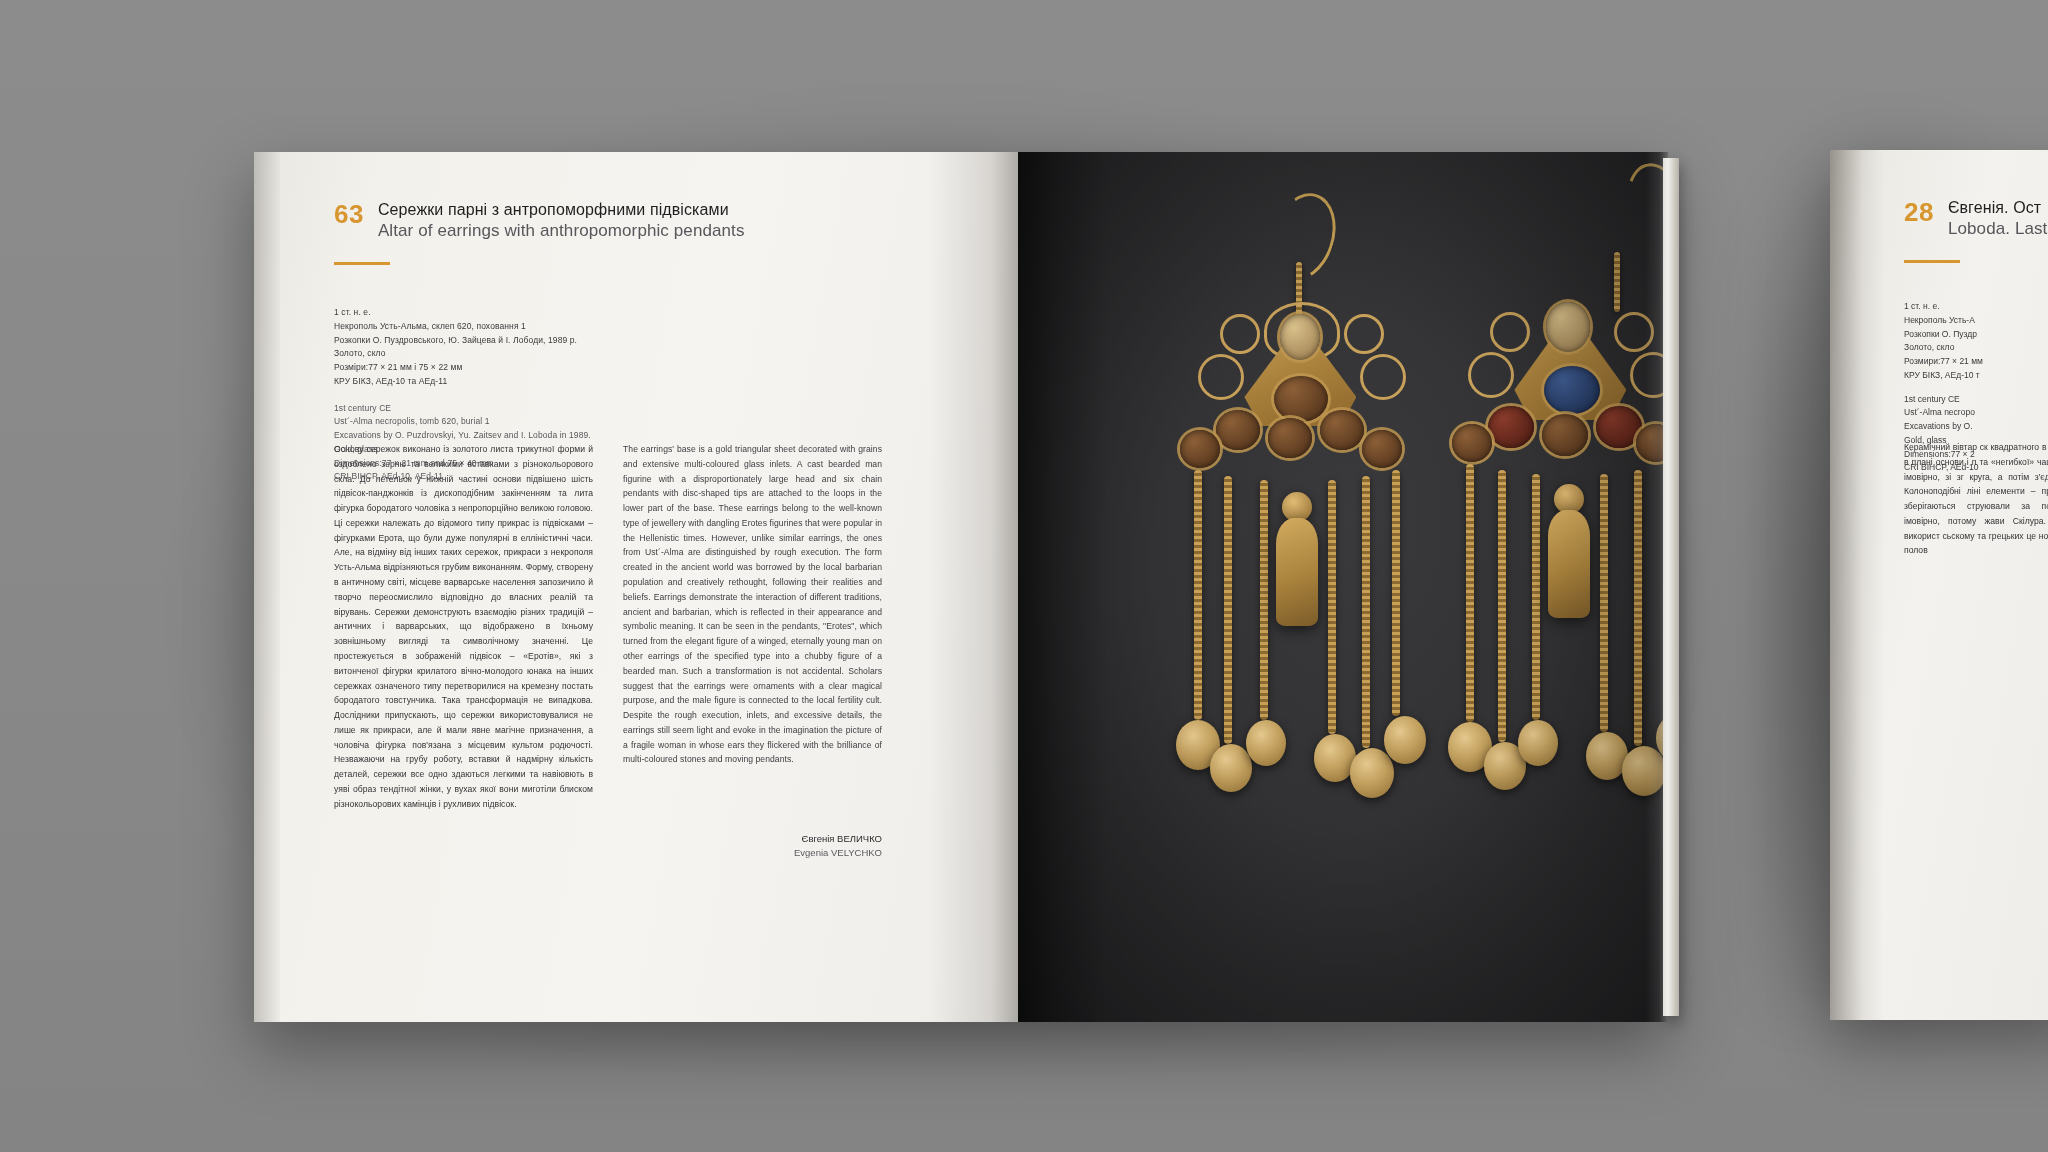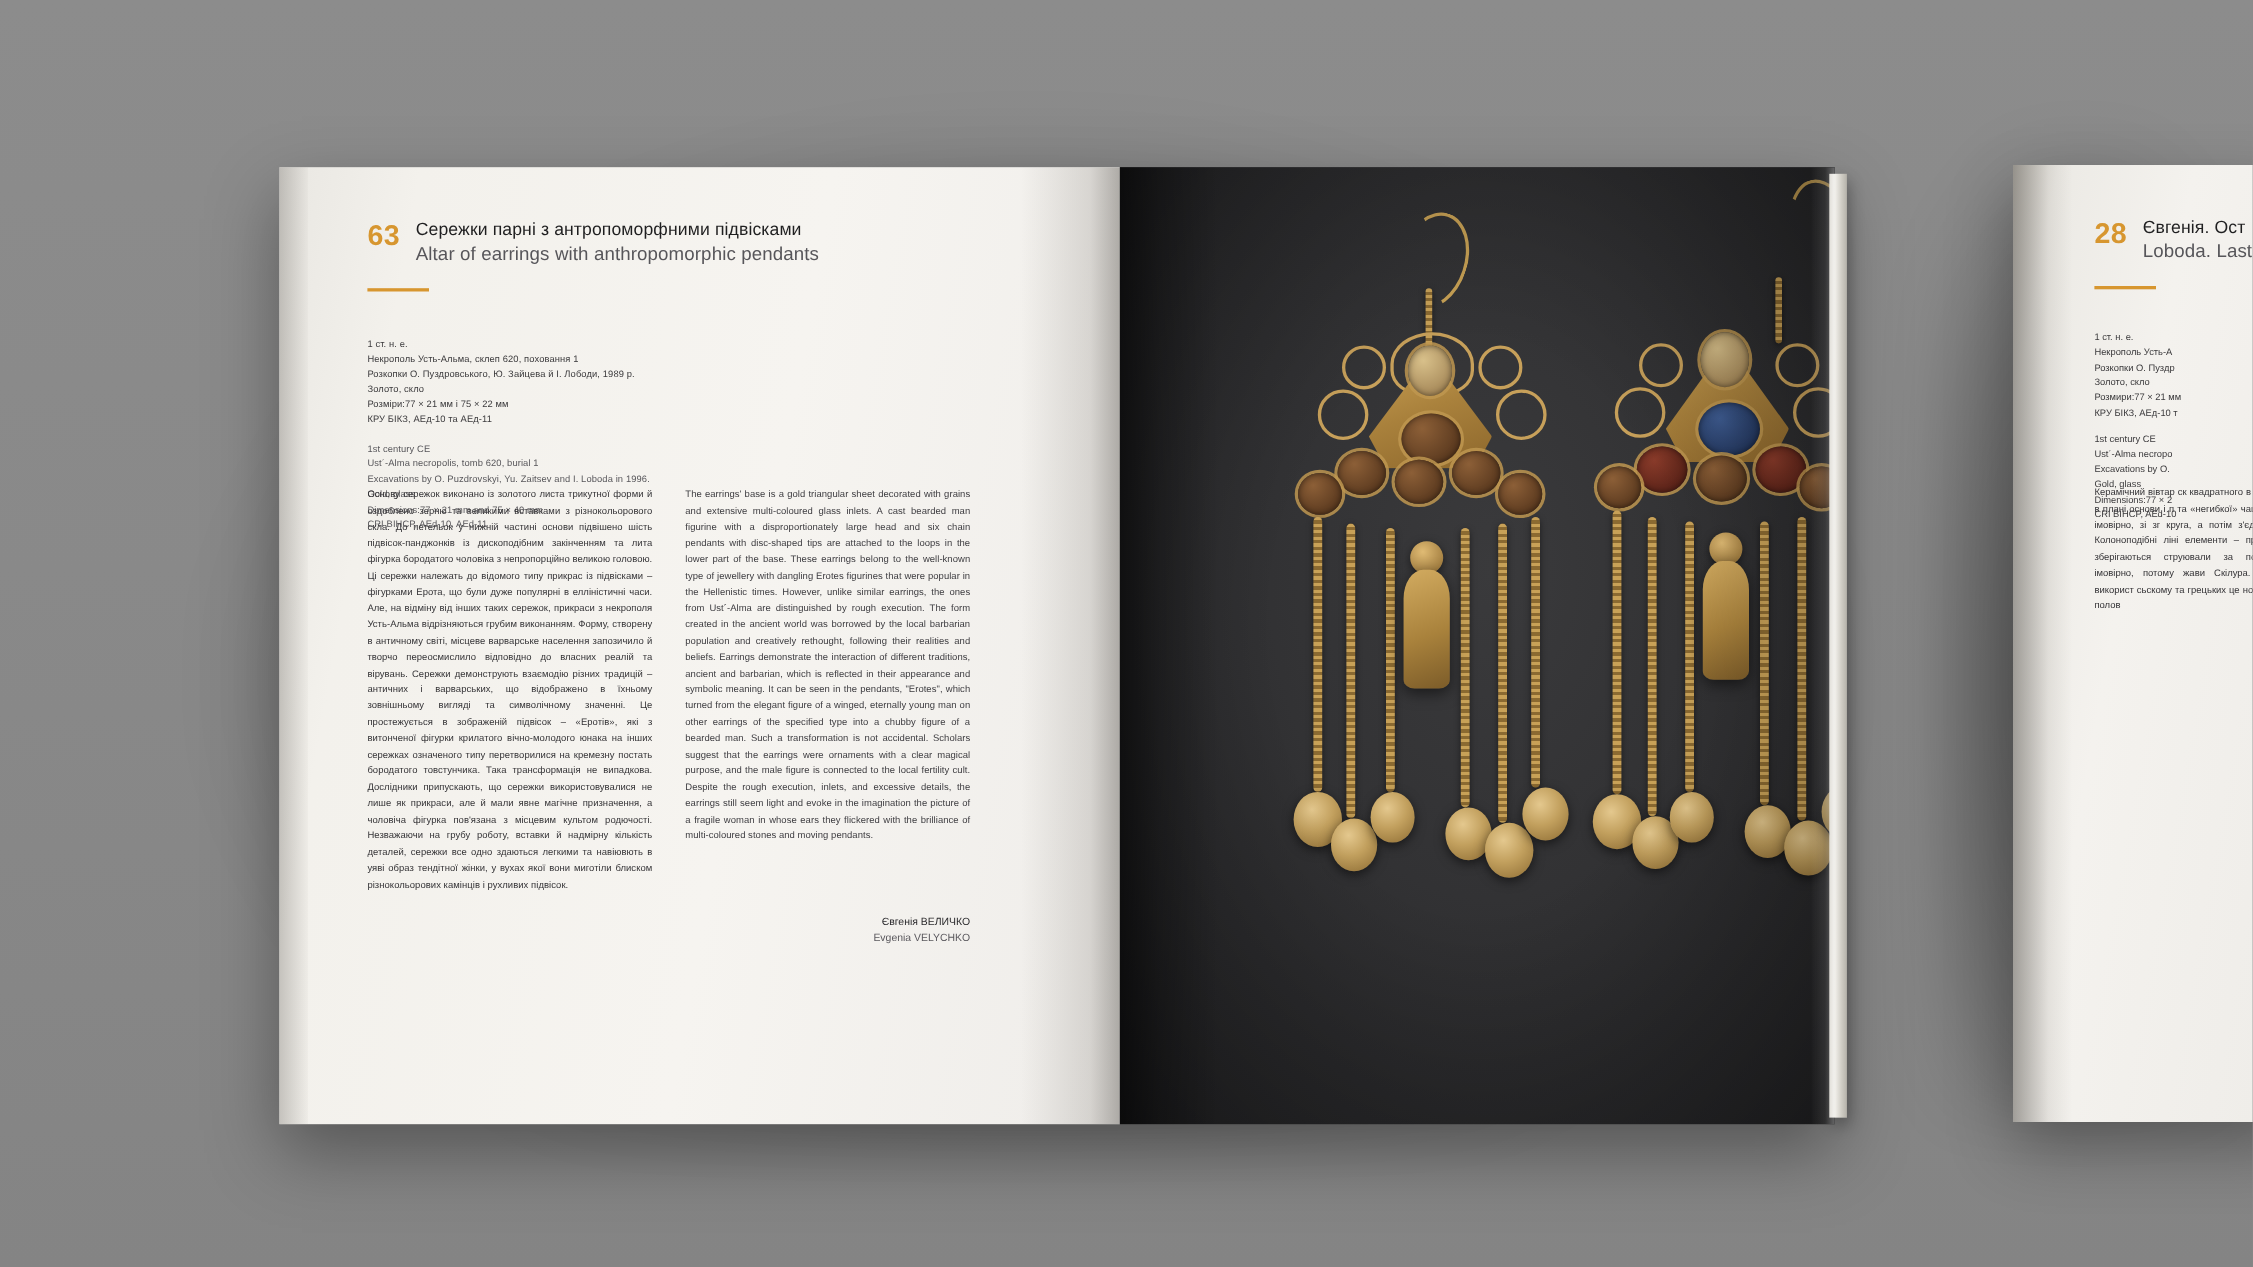--- a/index.html
+++ b/index.html
@@ -358,21 +358,21 @@
           <div>1 ст. н. е.</div>
           <div>Некрополь Усть-Альма, склеп 620, поховання 1</div>
           <div>Розкопки О. Пуздровського, Ю. Зайцева й І. Лободи, 1989 р.</div>
           <div>Золото, скло</div>
           <div>Розміри:77 × 21 мм і 75 × 22 мм</div>
           <div>КРУ БІКЗ, АЕд-10 та АЕд-11</div>
         </div>
         <div class="block en">
           <div>1st century CE</div>
           <div>Ust´-Alma necropolis, tomb 620, burial 1</div>
-          <div>Excavations by O. Puzdrovskyi, Yu. Zaitsev and I. Loboda in 1996.</div>
+          <div>Excavations by O. Puzdrovskyi, Yu. Zaitsev and I. Loboda in 1989.</div>
           <div>Gold, glass</div>
           <div>Dimensions:77 × 21 mm and 75 × 40 mm</div>
           <div>CRI BIHCP, AEd-10, AEd-11</div>
         </div>
       </div>
 
       <div class="columns">
         <div class="col ua">Основу сережок виконано із золотого листа трикутної форми й оздоблено зерню та великими вставками з різнокольорового скла. До петельок у нижній частині основи підвішено шість підвісок-панджонків із дископодібним закінченням та лита фігурка бородатого чоловіка з непропорційно великою головою.
 Ці сережки належать до відомого типу прикрас із підвісками – фігурками Ерота, що були дуже популярні в елліністичні часи. Але, на відміну від інших таких сережок, прикраси з некрополя Усть-Альма відрізняються грубим виконанням.
 Форму, створену в античному світі, місцеве варварське населення запозичило й творчо переосмислило відповідно до власних реалій та вірувань. Сережки демонструють взаємодію різних традицій – античних і варварських, що відображено в їхньому зовнішньому вигляді та символічному значенні. Це простежується в зображеній підвісок – «Еротів», які з витонченої фігурки крилатого вічно-молодого юнака на інших сережках означеного типу перетворилися на кремезну постать бородатого товстунчика.

